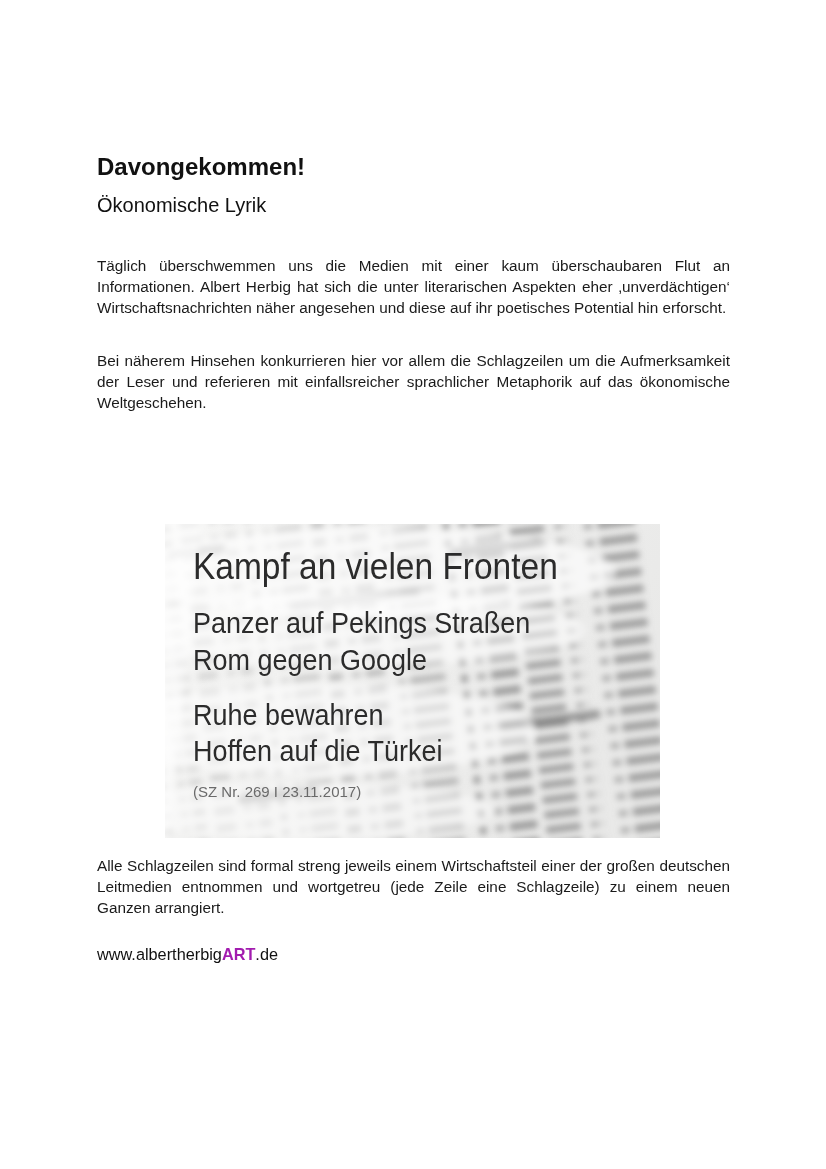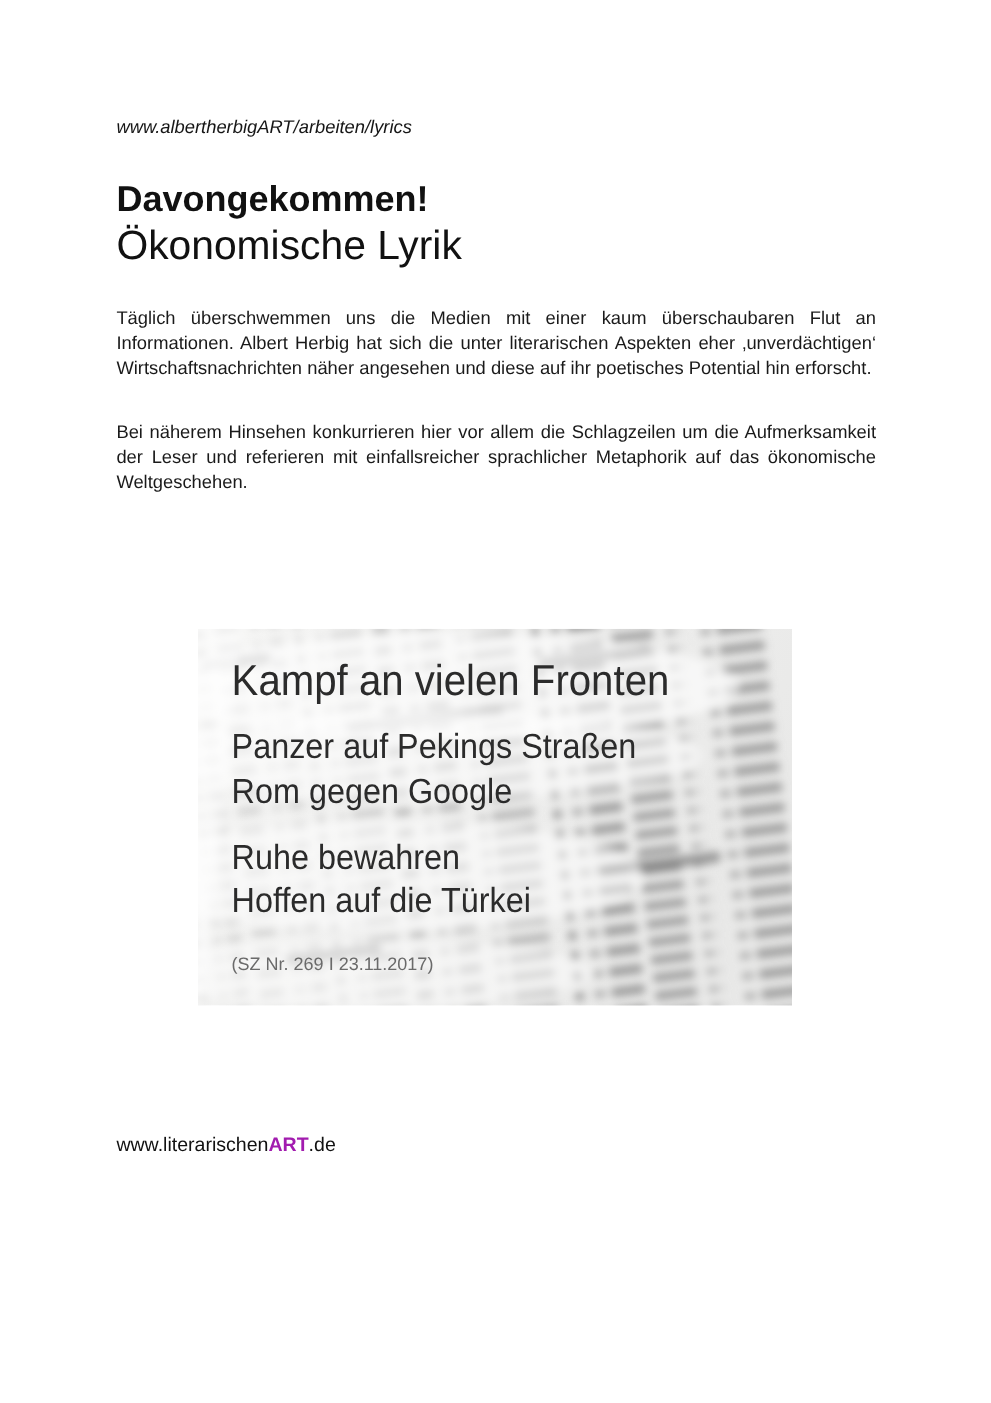--- a/index.html
+++ b/index.html
@@ -16,25 +16,25 @@
     position: absolute;
     left: 97px;
     top: 98px;
     font-size: 15.3px;
     font-style: italic;
     color: #161616;
     white-space: nowrap;
   }
   .title-block { position: absolute; left: 97px; top: 148px; }
   .title-block h1 {
-    margin: 0; font-size: 30px; line-height: 38px;
+    margin: 0; font-size: 24px; line-height: 38px;
     font-weight: bold; color: #111111; letter-spacing: 0;
   }
   .title-block h2 {
-    margin: 0; font-size: 34px; line-height: 38px;
+    margin: 0; font-size: 20px; line-height: 38px;
     font-weight: 400; color: #111111;
   }
   .para {
     position: absolute;
     left: 97px;
     width: 633px;
     margin: 0;
     font-size: 15.3px;
     line-height: 21px;
     text-align: justify;
@@ -66,21 +66,21 @@
     line-height: 1;
   }
   .art-line.big { top: 25px; font-size: 36px; }
   .art-line.l2 { top: 85px; }
   .art-line.l3 { top: 122px; }
   .art-line.l4 { top: 177px; }
   .art-line.l5 { top: 213px; }
   .art-caption {
     position: absolute;
     left: 28px;
-    top: 272px;
+    top: 260px;
     z-index: 2;
     color: #6a6a6a;
     font-size: 15px;
     line-height: 1;
     white-space: nowrap;
   }
   .footer-url {
     position: absolute;
     left: 97px;
     top: 945px;
@@ -88,21 +88,20 @@
     color: #111111;
     white-space: nowrap;
   }
   .footer-url .accent { color: #a21caf; font-weight: bold; }
 </style>
 </head>
 <body>
 
 <div class="page">
 
-  <div class="header-url">www.albertherbigART/arbeiten/lyrics</div>
 
   <div class="title-block">
     <h1>Davongekommen!</h1>
     <h2>Ökonomische Lyrik</h2>
   </div>
 
   <p class="para" id="p1">Täglich überschwemmen uns die Medien mit einer kaum überschaubaren Flut an Informationen. Albert Herbig hat sich die unter literarischen Aspekten eher ‚unverdächtigen‘ Wirtschaftsnachrichten näher angesehen und diese auf ihr poetisches Potential hin erforscht.</p>
 
   <p class="para" id="p2">Bei näherem Hinsehen konkurrieren hier vor allem die Schlagzeilen um die Aufmerksamkeit der Leser und referieren mit einfallsreicher sprachlicher Metaphorik auf das ökonomische Weltgeschehen.</p>
 
@@ -153,16 +152,17 @@
     </svg>
 
     <div class="art-line big">Kampf an vielen Fronten</div>
     <div class="art-line l2">Panzer auf Pekings Straßen</div>
     <div class="art-line l3">Rom gegen Google</div>
     <div class="art-line l4">Ruhe bewahren</div>
     <div class="art-line l5">Hoffen auf die Türkei</div>
     <figcaption class="art-caption">(SZ Nr. 269 I 23.11.2017)</figcaption>
   </figure>
 
+  <p class="para" id="p4">Alle Schlagzeilen sind formal streng jeweils einem Wirtschaftsteil einer der großen deutschen Leitmedien entnommen und wortgetreu (jede Zeile eine Schlagzeile) zu einem neuen Ganzen arrangiert.</p>
 
-  <div class="footer-url"><span>www.literarischen</span><span class="accent">ART</span><span>.de</span></div>
+  <div class="footer-url"><span>www.albertherbig</span><span class="accent">ART</span><span>.de</span></div>
 
 </div>
 
 </body></html>

